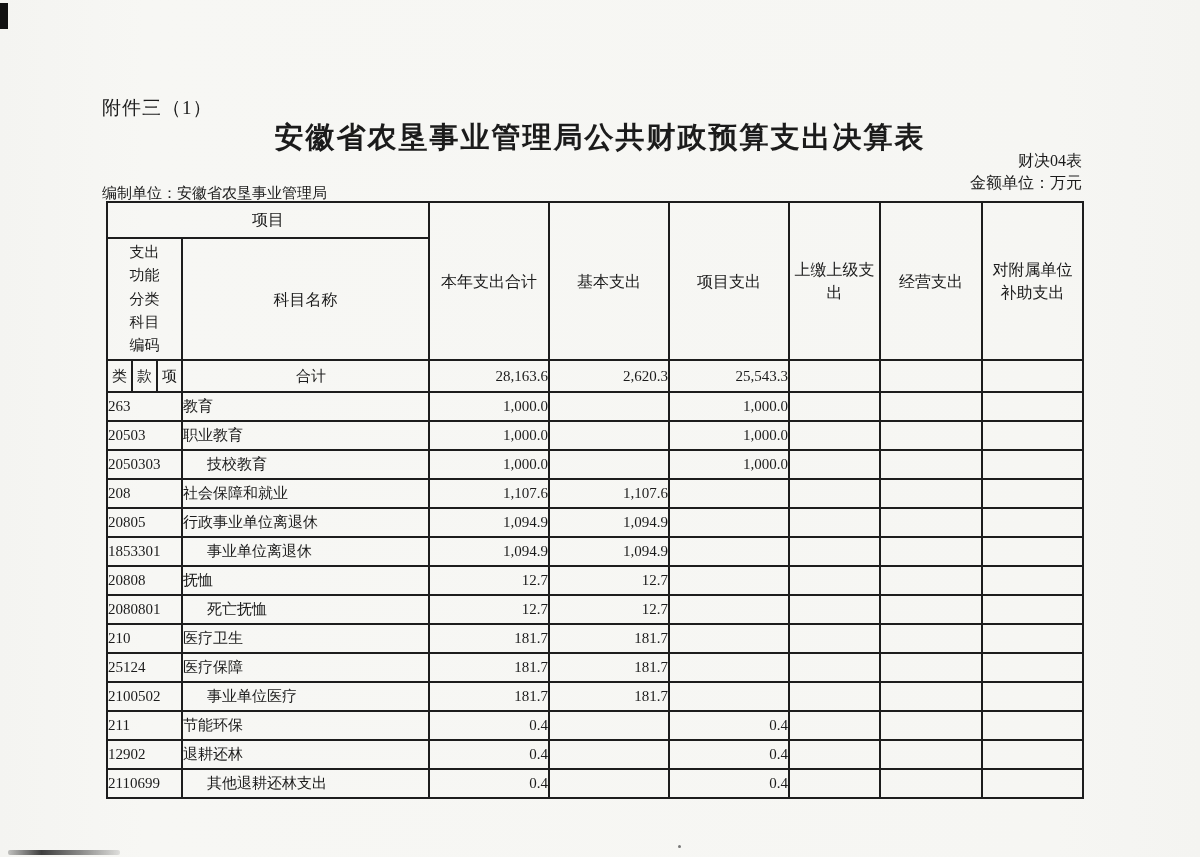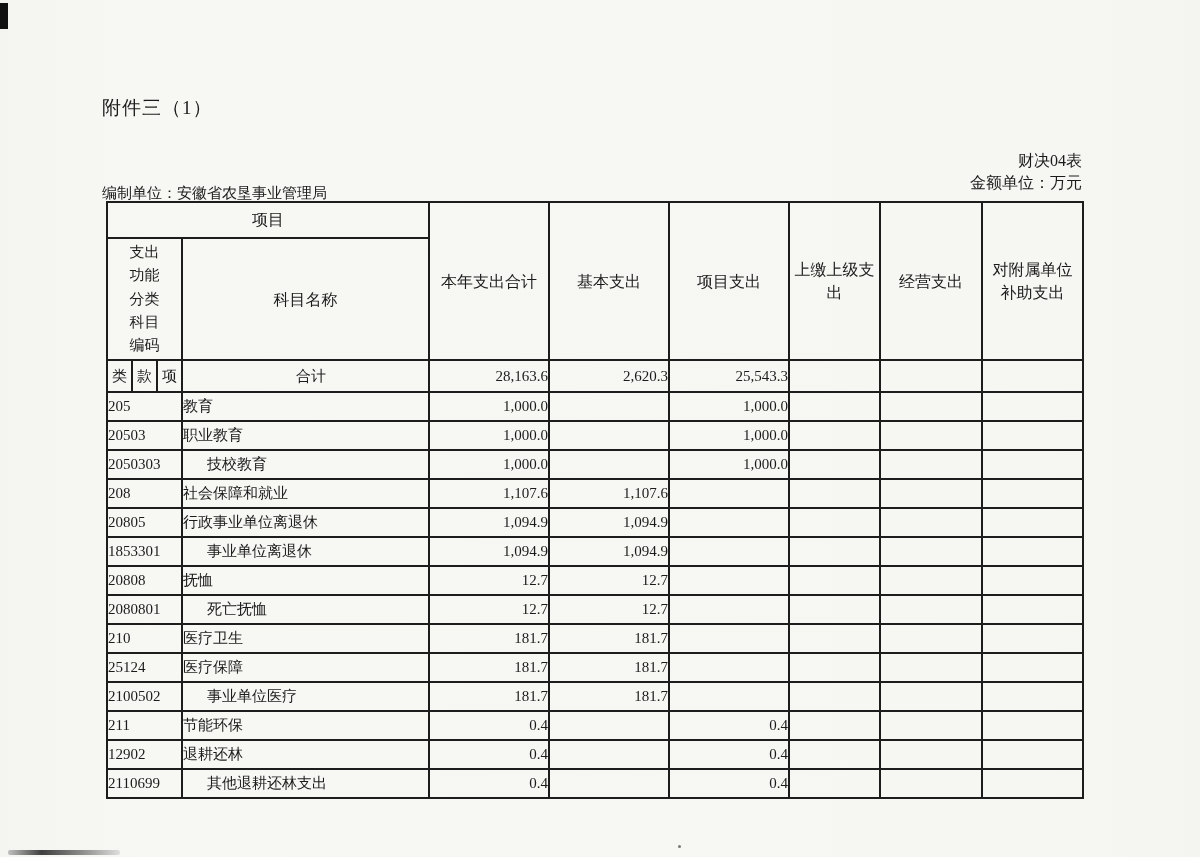--- a/index.html
+++ b/index.html
@@ -88,20 +88,21 @@
 </head>
 <body>
 
 <div class="page">
 
   <div class="corner-mark"></div>
   <div class="smudge-bottom"></div>
   <div class="dot-mark"></div>
 
   <div class="attachment">附件三（1）</div>
+  <h1 class="title">安徽省农垦事业管理局公共财政预算支出决算表</h1>
   <div class="form-code">财决04表</div>
   <div class="amount-unit">金额单位：万元</div>
   <div class="prepared-by">编制单位：安徽省农垦事业管理局</div>
 
   <table class="budget-table">
     <colgroup>
       <col style="width:25px">
         <col style="width:25px">
         <col style="width:25px">
       <col style="width:247px">
@@ -134,21 +135,21 @@
         <td class="cell-num">28,163.6</td>
         <td class="cell-num">2,620.3</td>
         <td class="cell-num">25,543.3</td>
         <td class="cell-num"></td>
         <td class="cell-num"></td>
         <td class="cell-num"></td>
       </tr>
     </thead>
     <tbody id="table-body">
         <tr>
-          <td colspan="3" class="cell-code">205</td>
+          <td colspan="3" class="cell-code">263</td>
           <td class="cell-name">教育</td>
           <td class="cell-num">1,000.0</td>
           <td class="cell-num"></td>
           <td class="cell-num">1,000.0</td>
           <td class="cell-num"></td>
           <td class="cell-num"></td>
           <td class="cell-num"></td>
         </tr>
         <tr>
           <td colspan="3" class="cell-code">20503</td>

